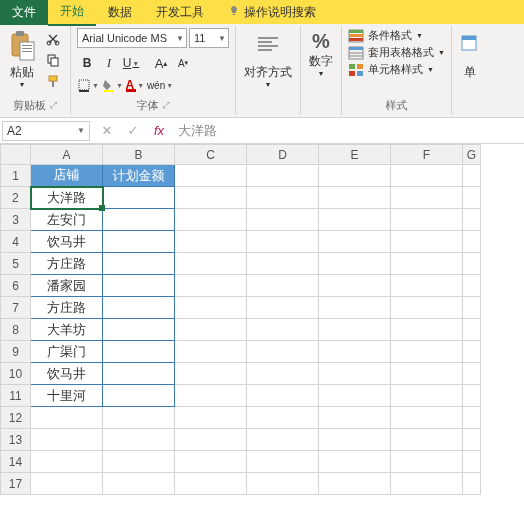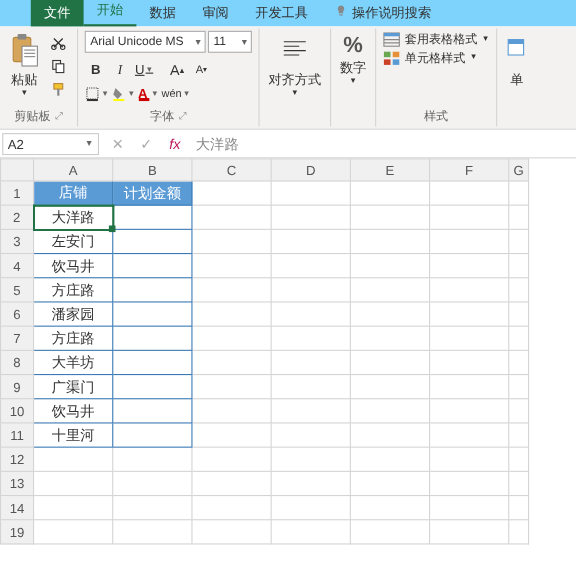--- a/index.html
+++ b/index.html
@@ -1,17 +1,17 @@
 <!DOCTYPE html>
 <html><head>
 <meta charset="utf-8">
 <style>
 * { box-sizing: border-box; margin: 0; padding: 0; font-family: "Microsoft YaHei", Arial, sans-serif; }
 body { background: #fff; font-size: 12px; color: #333; overflow: hidden; width: 524px; height: 522px; }
-.tabs { display: flex; background: #7dd3fc; height: 24px; align-items: flex-end; padding-left: 28px; }
+.tabs { display: flex; background: #fde047; height: 24px; align-items: center; }
 .tab { padding: 4px 12px; font-size: 12px; cursor: pointer; display: flex; align-items: center; }
 .tab.file { background: #217346; color: #fff; }
 .tab.active { color: #217346; border-bottom: 2px solid #217346; }
 .tab .icon { margin-right: 4px; }
 .ribbon { display: flex; background: #f3f2f1; border-bottom: 1px solid #d4d4d4; height: 94px; padding: 2px 0; }
 .group { display: flex; flex-direction: column; padding: 2px 6px; border-right: 1px solid #d4d4d4; justify-content: space-between; }
 .group-body { display: flex; align-items: flex-start; gap: 4px; flex: 1; }
 .group-label { text-align: left; font-size: 11px; color: #666; padding-top: 2px; display: flex; justify-content: center; align-items: center; gap: 4px; }
 .group-label .expand { font-size: 9px; color: #888; }
 .bigbtn { display: flex; flex-direction: column; align-items: center; padding: 2px; cursor: pointer; }
@@ -51,21 +51,20 @@
 .sel { border: 2px solid #217346 !important; position: relative; }
 .sel::after { content: ''; position: absolute; right: -3px; bottom: -3px; width: 6px; height: 6px; background: #217346; }
 </style>
 </head>
 <body>
 
 <div class="tabs">
   <div class="tab file">文件</div>
   <div class="tab active">开始</div>
   <div class="tab">数据</div>
-  <div class="tab">审阅</div>
   <div class="tab">开发工具</div>
   <div class="tab">
     <span class="icon">
       <svg width="12" height="12" viewBox="0 0 12 12">
           <path d="M6 1a3 3 0 00-2 5.2V8h4V6.2A3 3 0 006 1zM4.5 9h3v1h-3z" fill="#888"></path>
         </svg>
     </span>
     <span>操作说明搜索</span>
   </div>
 </div>
@@ -194,20 +193,30 @@
     </div>
     <div class="group-label"></div>
   </div>
 
   <div class="group">
     <div class="group-body">
       <div class="stylelist">
         <div class="styleitem">
           <svg width="16" height="14">
               <rect x="1" y="1" width="14" height="12" fill="none" stroke="#888"></rect>
+              <rect x="1" y="1" width="14" height="3" fill="#6aa84f"></rect>
+              <rect x="1" y="5" width="14" height="3" fill="#e69138"></rect>
+              <rect x="1" y="9" width="14" height="3" fill="#cc4125"></rect>
+            </svg>
+          <span>条件格式</span>
+            <span class="dd" style="font-size:7px">▼</span>
+        </div>
+        <div class="styleitem">
+          <svg width="16" height="14">
+              <rect x="1" y="1" width="14" height="12" fill="none" stroke="#888"></rect>
               <rect x="1" y="1" width="14" height="3" fill="#5b9bd5"></rect>
               <line x1="1" y1="7" x2="15" y2="7" stroke="#888"></line>
               <line x1="1" y1="10" x2="15" y2="10" stroke="#888"></line>
             </svg>
           <span>套用表格格式</span>
             <span class="dd" style="font-size:7px">▼</span>
         </div>
         <div class="styleitem">
           <svg width="16" height="14">
               <rect x="1" y="1" width="6" height="5" fill="#6aa84f"></rect>
@@ -399,21 +408,21 @@
           <th class="rowh">14</th>
           <td class="cell"></td>
           <td class="cell"></td>
           <td class="cell"></td>
           <td class="cell"></td>
           <td class="cell"></td>
           <td class="cell"></td>
           <td class="cell"></td>
         </tr>
   <tr>
-          <th class="rowh">19</th>
+          <th class="rowh">17</th>
           <td class="cell"></td>
           <td class="cell"></td>
           <td class="cell"></td>
           <td class="cell"></td>
           <td class="cell"></td>
           <td class="cell"></td>
           <td class="cell"></td>
         </tr>
 </tbody>
     </table>

